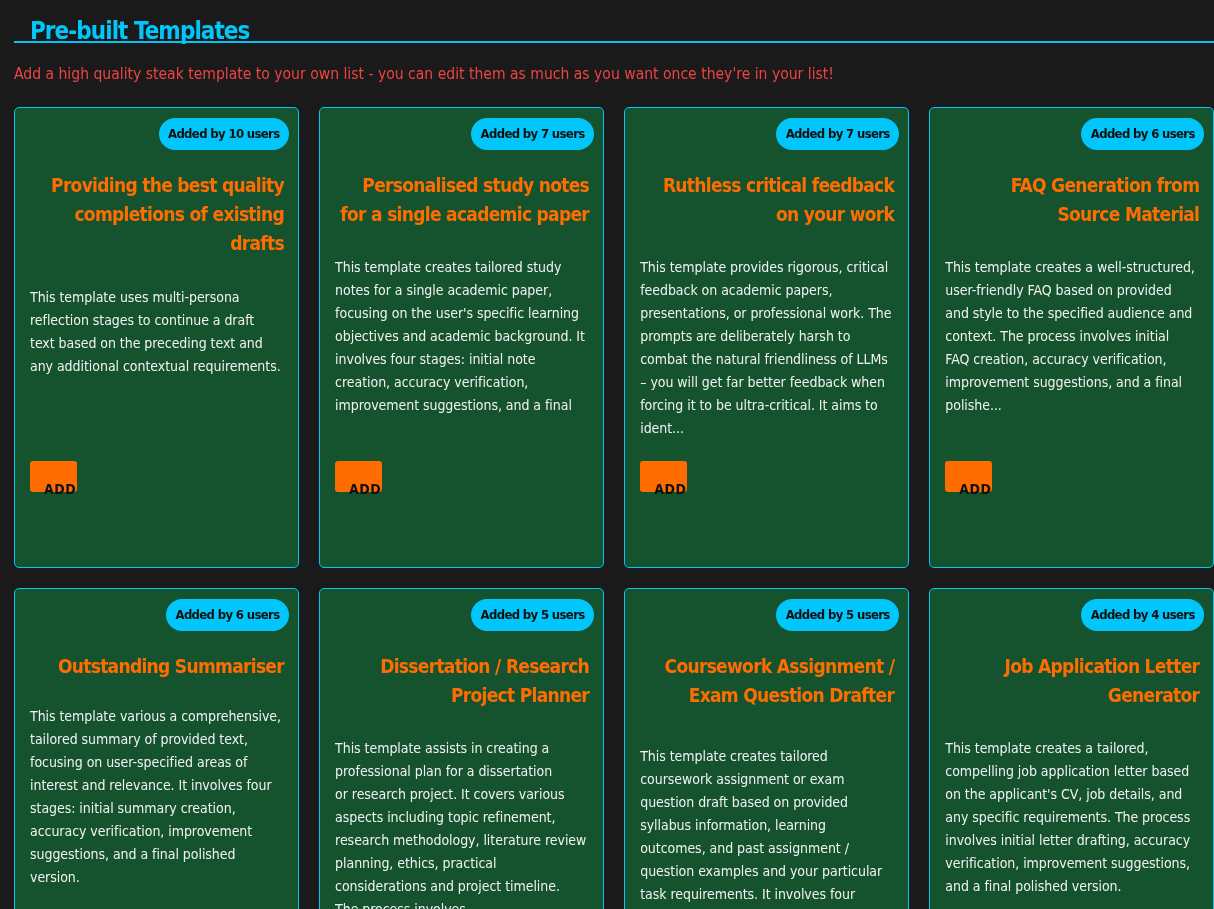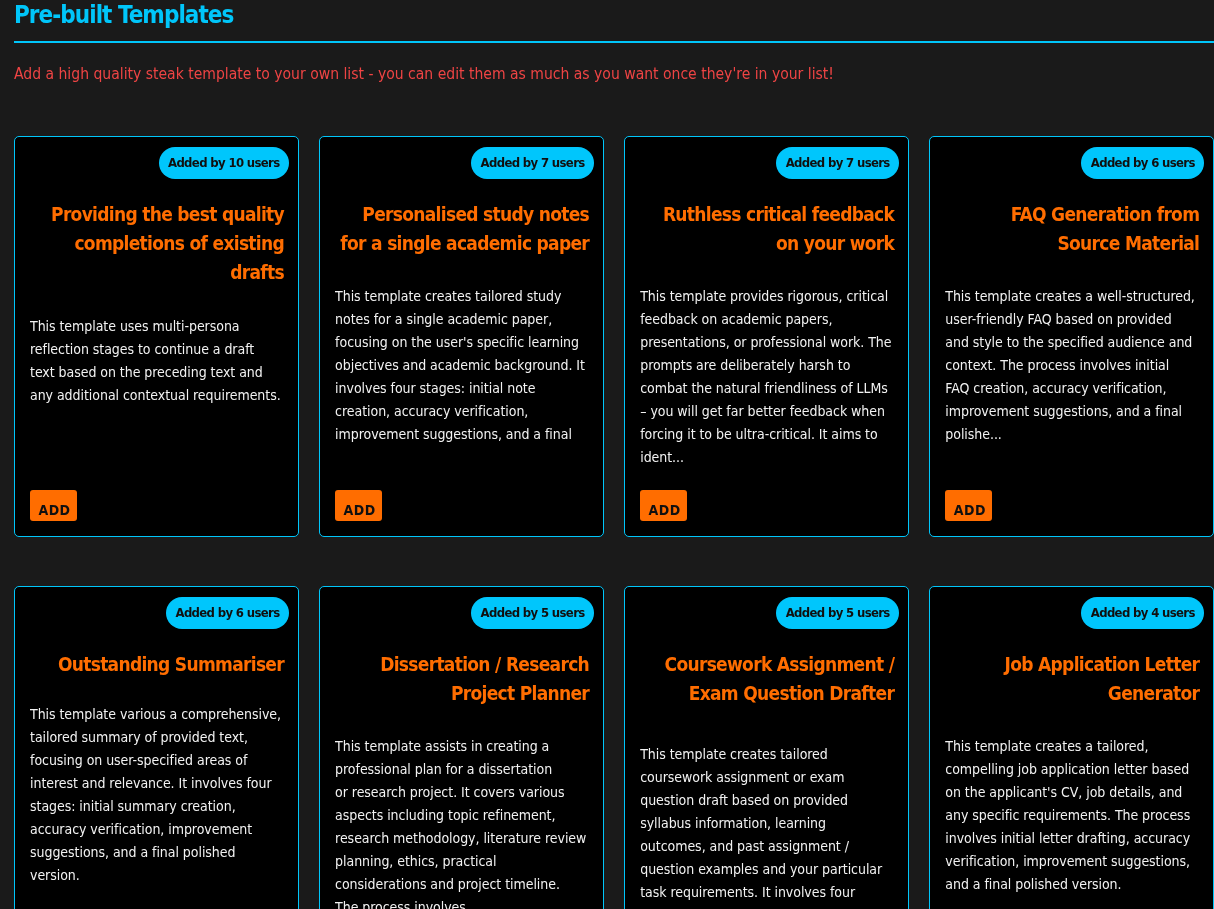--- a/index.html
+++ b/index.html
@@ -24,21 +24,21 @@
   }
   .page-title {
     position: absolute;
     left: 14px;
     top: 0px;
     color: #00c6fa;
     font-size: 24px;
     font-weight: bold;
     letter-spacing: -0.95px;
     line-height: 30px;
-    margin: 0;
+    margin: 16px;
     white-space: nowrap;
   }
   .rule {
     position: absolute;
     left: 14px;
     top: 41px;
     width: 1200px;
     height: 2px;
     background: #00c6fa;
   }
@@ -59,25 +59,24 @@
     width: 1200px;
     display: grid;
     grid-template-columns: repeat(4, 284.5px);
     column-gap: 20.6px;
     row-gap: 20px;
   }
   .card {
     position: relative;
     border: 1px solid #00c6fa;
     border-radius: 5px;
-    background: #000000;
+    background: #14532d;
     box-sizing: border-box;
-    height: 401px;
+    height: 461px;
     overflow: hidden;
-    margin-top: 29px;
   }
   .badge {
     position: absolute;
     right: 9px;
     top: 10px;
     background: #00c6fc;
     color: #101010;
     font-size: 13px;
     font-weight: bold;
     letter-spacing: -0.65px;
@@ -114,21 +113,21 @@
   .add-btn {
     position: absolute;
     left: 15px;
     top: 353px;
     background: #ff6d00;
     color: #101010;
     border: none;
     border-radius: 3px;
     font-size: 14px;
     font-weight: bold;
-    padding: 4px;
+    padding: 12px;
     width: 47px;
     height: 31px;
     font-family: inherit;
     line-height: 33px;
     text-align: center;
     letter-spacing: 0.5px;
     text-indent: 2px;
   }
 </style>
 </head>

